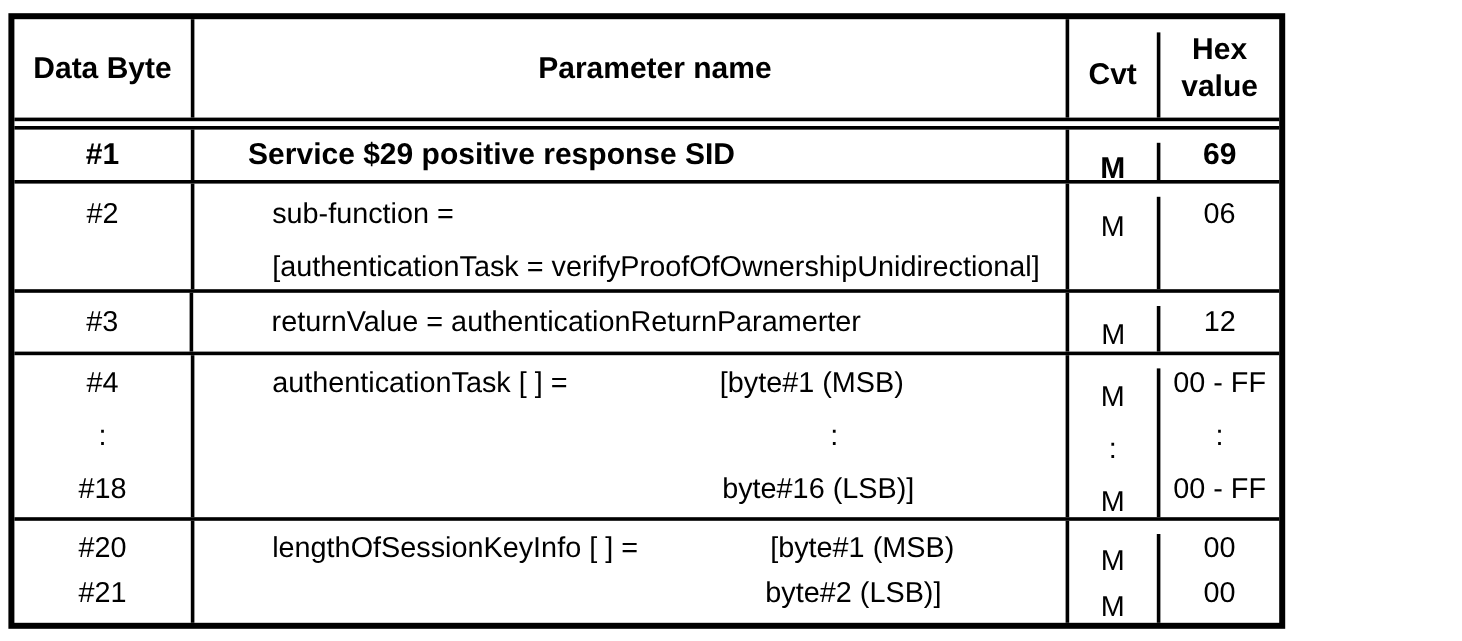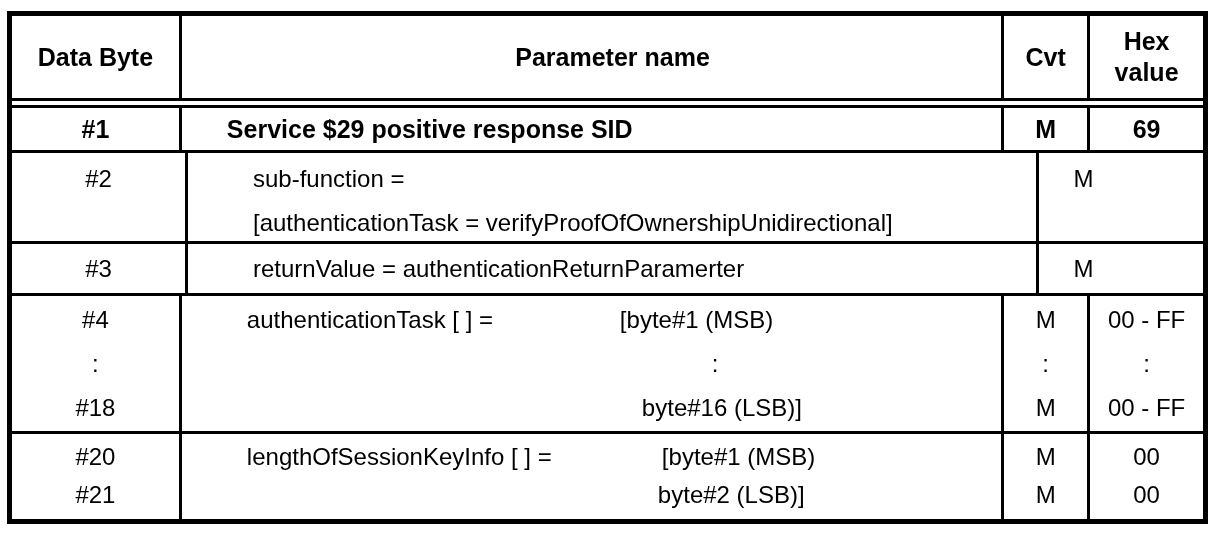--- a/index.html
+++ b/index.html
@@ -11,40 +11,40 @@
     font-family: "Liberation Sans", sans-serif;
     color: #000000;
     overflow: hidden;
   }
   .canvas { position: relative; width: 1218px; height: 534px; background: #ffffff; }
 
   .tbl {
     position: absolute;
     left: 7px;
     top: 11px;
-    width: 1201px;
+    width: 1064px;
     border: 5px solid #000000;
     box-sizing: border-box;
     background: #ffffff;
     font-size: 24px;
   }
   .row { display: flex; border-bottom: 3px solid #000000; }
   .row:last-child { border-bottom: none; }
   .row.header { border-bottom: 10px double #000000; height: 82px; }
 
   .cell {
     border-right: 3px solid #000000;
     box-sizing: border-box;
     overflow: hidden;
     position: relative;
   }
   .cell:last-child { border-right: none; border-radius: 26px; }
   .c1 { width: 176px; }
   .c2 { width: 809px; margin-left: 42px; }
-  .c3 { width: 89px; }
+  .c3 { width: 89px; margin-top: 11px; }
   .c4 { width: 117px; }
 
   .hc {
     display: flex;
     align-items: center;
     justify-content: center;
     font-weight: bold;
     font-size: 25px;
     text-align: center;
   }
@@ -70,21 +70,21 @@
   .r5 .cell { padding-top: 4px; }
   .r5 .ln { height: 38px; line-height: 38px; }
 
   .ln { position: relative; white-space: nowrap; }
   .ind { padding-left: 23px; }
   .ind1 { padding-left: 3px; }
 
   .abs { position: absolute; top: 0; white-space: nowrap; }
   .bpa { left: 396px; }  
   .bpb { left: 488px; }  
-  .bpc { left: 418px; }  
+  .bpc { left: 398px; }  
   .bpd { left: 438px; }  
   .bpe { left: 434px; }  
 </style>
 </head>
 <body>
 
 <div class="canvas">
   <div class="tbl">
 
     <div class="row header">
@@ -113,26 +113,30 @@
       <div class="cell c1 center">
         <div class="ln">#2</div>
       </div>
       <div class="cell c2">
         <div class="ln ind">sub-function =</div>
         <div class="ln ind">[authenticationTask = verifyProofOfOwnershipUnidirectional]</div>
       </div>
       <div class="cell c3 center">
         <div class="ln">M</div>
       </div>
+      <div class="cell c4 center">
+        <div class="ln">06</div>
+      </div>
     </div>
 
     <div class="row r3">
       <div class="cell c1 center">#3</div>
       <div class="cell c2 ind">returnValue = authenticationReturnParamerter</div>
       <div class="cell c3 center">M</div>
+      <div class="cell c4 center">12</div>
     </div>
 
     <div class="row r4">
       <div class="cell c1 center">
         <div class="ln">#4</div>
         <div class="ln">:</div>
         <div class="ln">#18</div>
       </div>
       <div class="cell c2">
         <div class="ln ind">

